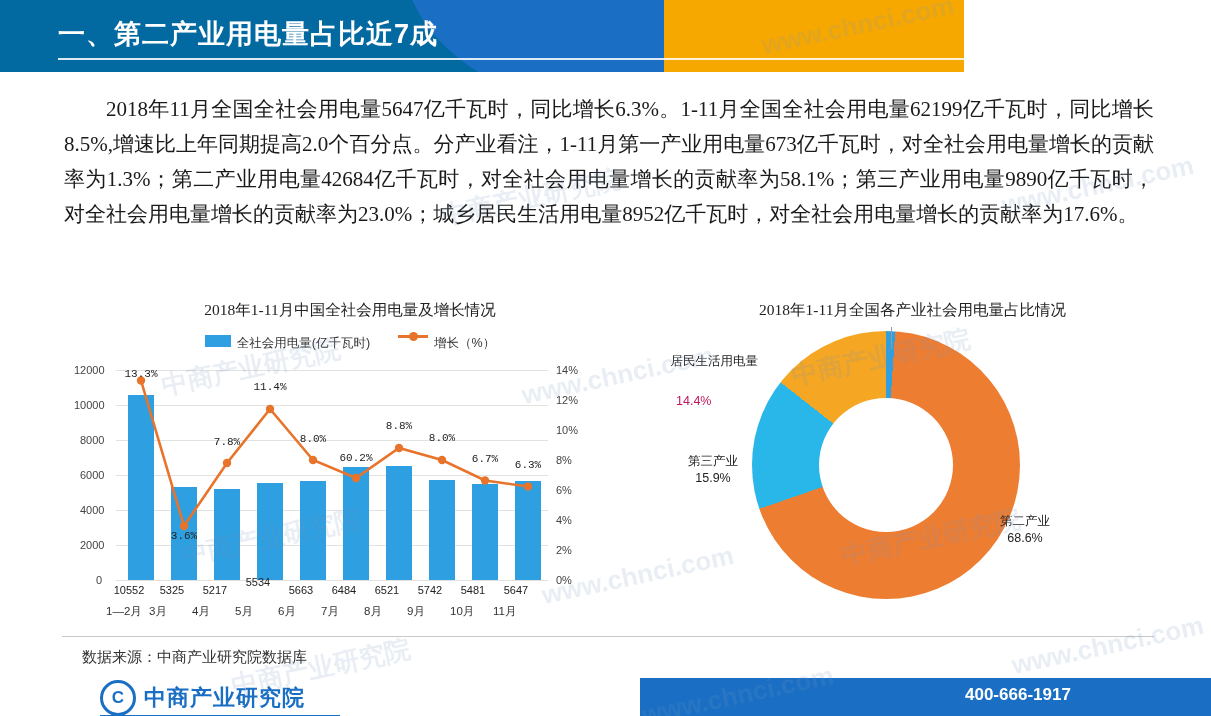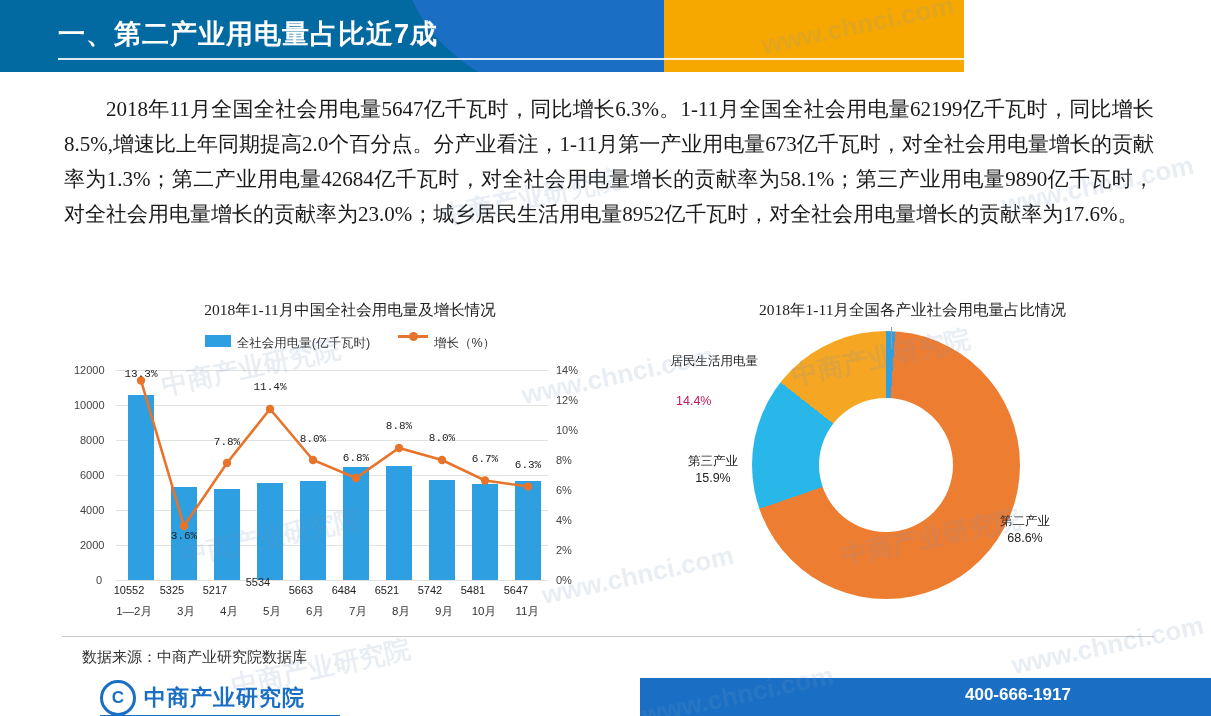--- a/index.html
+++ b/index.html
@@ -52,21 +52,21 @@
   .legend .swatch-line{width:30px;height:3px;background:#e8732a;display:inline-block;position:relative;}
   .legend .swatch-line::after{
     content:"";position:absolute;left:11px;top:-3.5px;width:9px;height:9px;
     border-radius:50%;background:#e8732a;
   }
   .plot{position:relative;margin-top:8px;height:265px;}
   .axis-label{position:absolute;font-size:11px;color:#444;}
   .gridline{position:absolute;left:46px;width:432px;height:1px;background:#e2e2e2;}
   .bar{position:absolute;bottom:0;width:26px;background:#2e9fe0;}
   .bar-value{position:absolute;font-size:11px;color:#222;text-align:center;width:46px;}
-  .cat-label{position:absolute;font-size:11.5px;color:#333;text-align:right;width:46px;}
+  .cat-label{position:absolute;font-size:11.5px;color:#333;text-align:left;width:46px;}
   .pt-label{position:absolute;font-size:11px;color:#222;text-align:center;width:40px;font-family:"Liberation Mono","DejaVu Sans Mono",monospace;}
   
   .donut-wrap{position:relative;height:280px;margin-top:4px;}
   .donut{
     position:absolute;left:112px;top:6px;width:268px;height:268px;border-radius:50%;
   }
   .donut .hole{
     position:absolute;left:67px;top:67px;width:134px;height:134px;border-radius:50%;
     background:#ffffff;
   }
@@ -185,21 +185,21 @@
       <circle cx="326" cy="90" r="4.2" fill="#e8732a"></circle>
       <circle cx="369" cy="110.5" r="4.2" fill="#e8732a"></circle>
       <circle cx="412" cy="116.5" r="4.2" fill="#e8732a"></circle>
     </svg>
 
     <div class="pt-label" style="left:51px; top:8px;">13.3%</div>
     <div class="pt-label" style="left:94px; top:170px;">3.6%</div>
     <div class="pt-label" style="left:137px;top:76px;">7.8%</div>
     <div class="pt-label" style="left:180px;top:21px;">11.4%</div>
     <div class="pt-label" style="left:223px;top:73px;">8.0%</div>
-    <div class="pt-label" style="left:266px;top:92px;">6.8%</div>
+    <div class="pt-label" style="left:266px;top:92px;">60.2%</div>
     <div class="pt-label" style="left:309px;top:60px;">8.8%</div>
     <div class="pt-label" style="left:352px;top:72px;">8.0%</div>
     <div class="pt-label" style="left:395px;top:93px;">6.7%</div>
     <div class="pt-label" style="left:438px;top:99px;">6.3%</div>
 
     <div class="bar-value" style="left:36px; top:224px;">10552</div>
     <div class="bar-value" style="left:79px; top:224px;">5325</div>
     <div class="bar-value" style="left:122px;top:224px;">5217</div>
     <div class="bar-value" style="left:165px;top:216px;">5534</div>
     <div class="bar-value" style="left:208px;top:224px;">5663</div>

